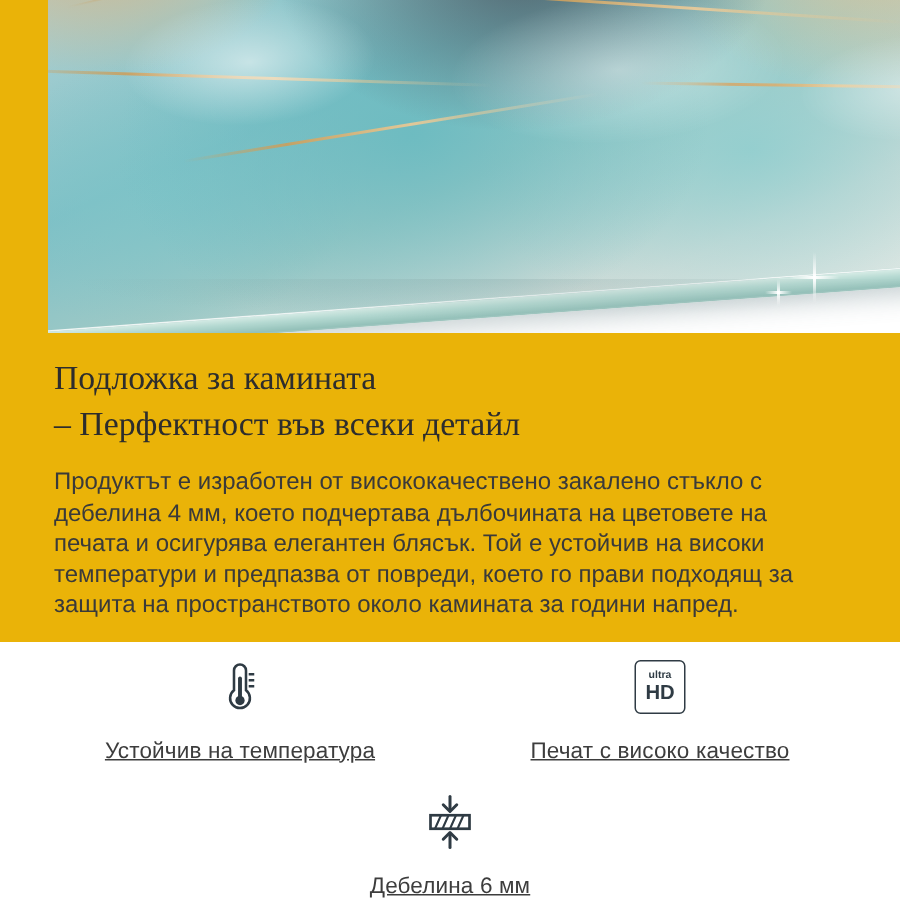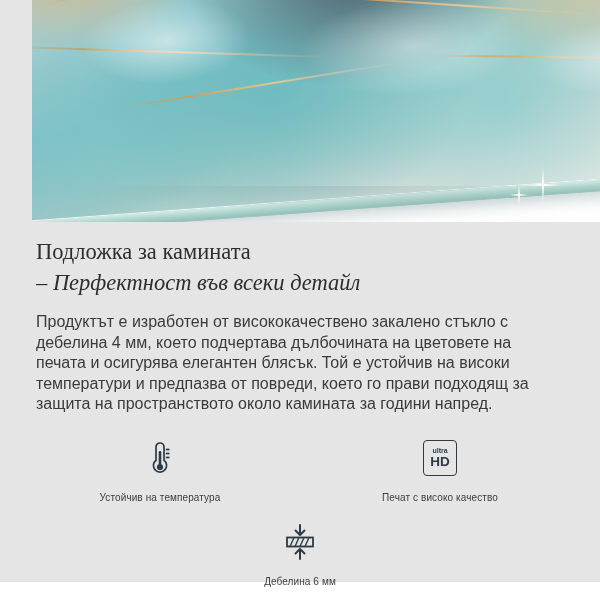--- a/index.html
+++ b/index.html
@@ -6,22 +6,22 @@
   html, body {
     width: 600px;
     height: 600px;
     background: #ffffff;
     font-family: "Liberation Sans", sans-serif;
     overflow: hidden;
   }
   .page {
     position: relative;
     width: 600px;
-    height: 582px;
-    background: #e5e5e5;
+    height: 428px;
+    background: #eab308;
     padding-left: 32px;
   }
 
   
   .hero {
     position: relative;
     width: 600px;
     height: 222px;
     overflow: hidden;
     background: #ffffff;
@@ -149,21 +149,21 @@
     width: 600px;
   }
   .headline {
     font-family: "Liberation Serif", serif;
     color: #2d2d2d;
     font-size: 22.5px;
     line-height: 31px;
     padding: 14px 36px 0 36px;
     font-weight: 400;
   }
-  .headline .l2 { display: block; font-style: italic; }
+  .headline .l2 { display: block; }
 
   .body-text {
     padding: 14px 36px 0 36px;
     font-size: 16px;
     line-height: 20.5px;
     color: #3a3a3a;
   }
 
   
   .features {
@@ -182,24 +182,25 @@
     align-items: center;
     gap: 13px;
   }
   .ficon {
     height: 42px;
     display: flex;
     align-items: center;
     justify-content: center;
   }
   .flabel {
-    font-size: 10px;
+    font-size: 15px;
     color: #3d3d3d;
     text-align: left;
     letter-spacing: 0.1px;
+    text-decoration: underline;
   }
   .ultrahd {
     width: 34px; height: 36px;
     border: 1.8px solid #2f3b44;
     border-radius: 4px;
     display: flex; flex-direction: column;
     align-items: center; justify-content: center;
     line-height: 1;
   }
   .ultrahd .u1 { font-size: 7px; font-weight: 700; color: #2f3b44; }

